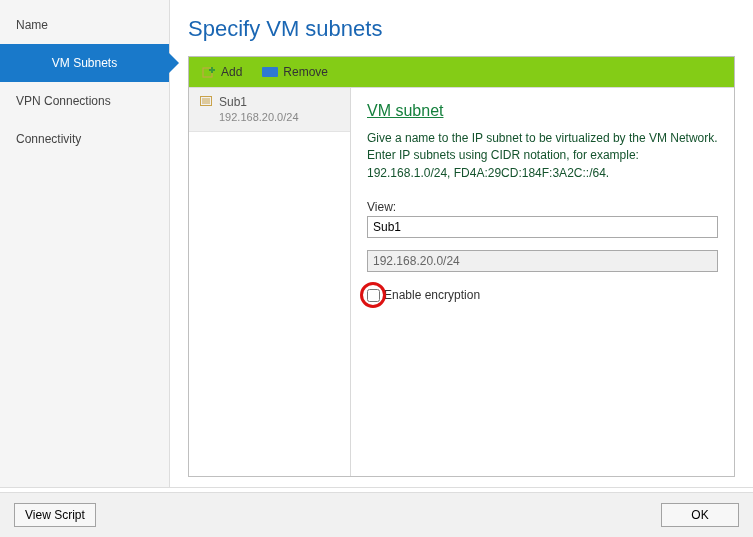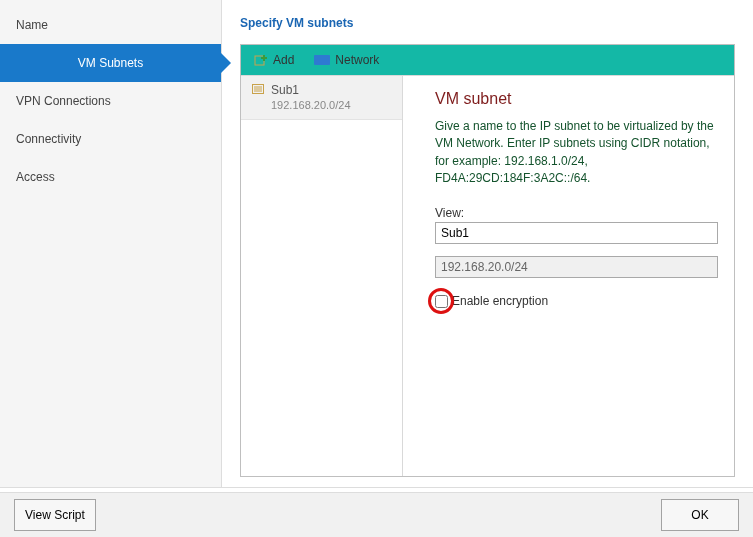--- a/index.html
+++ b/index.html
@@ -13,21 +13,21 @@
     position: relative;
     overflow: hidden;
   }
   .container {
     display: flex;
     width: 100%;
     height: 488px;
     border-bottom: 1px solid #ddd;
   }
   .sidebar {
-    width: 222px;
+    width: 170px;
     background: #f5f5f5;
     border-right: 1px solid #ddd;
     padding-top: 6px;
   }
   .sidebar-item {
     padding: 12px 16px;
     color: #444;
     cursor: pointer;
     position: relative;
   }
@@ -48,37 +48,37 @@
     border-left: 10px solid #1979ca;
   }
   .main {
     flex: 1;
     padding: 16px 18px 10px 18px;
     display: flex;
     flex-direction: column;
   }
   .page-title {
     color: #1a66b3;
-    font-size: 12px;
-    font-weight: 700;
+    font-size: 22px;
+    font-weight: 400;
     margin-bottom: 14px;
   }
   .content-box {
     border: 1px solid #bfbfbf;
     flex: 1;
     display: flex;
     flex-direction: column;
   }
   .toolbar {
     display: flex;
     align-items: center;
     gap: 6px;
     border-bottom: 1px solid #d9d9d9;
     padding: 5px 6px;
-    background: #14b8a6;
+    background: #84cc16;
   }
   .tb-btn {
     display: flex;
     align-items: center;
     gap: 5px;
     padding: 2px 6px;
     cursor: pointer;
     color: #333;
     border: 1px solid transparent;
   }
@@ -87,21 +87,20 @@
     display: inline-flex; align-items:center; justify-content:center;
   }
   .icon-remove {
     width: 16px; height: 10px;
     background: #2e7ad1;
     border-radius: 1px;
   }
   .split {
     display: flex;
     flex: 1;
-    gap: 16px;
   }
   .list-pane {
     width: 162px;
     border-right: 1px solid #d9d9d9;
     background: #fff;
   }
   .list-item {
     padding: 6px 8px 6px 10px;
     background: #f1f1f1;
     border-bottom: 1px solid #e3e3e3;
@@ -111,23 +110,24 @@
     align-items: flex-start;
   }
   .list-item .texts { line-height: 1.35; }
   .list-item .title { color: #555; }
   .list-item .sub { color: #888; font-size: 11px; }
   .detail-pane {
     flex: 1;
     padding: 14px 16px;
   }
   .section-title {
-    color: #7f1d1d;
+    color: #15803d;
     font-size: 16px;
     margin-bottom: 10px;
+    text-decoration: underline;
   }
   .desc {
     color: #14532d;
     line-height: 1.45;
     margin-bottom: 18px;
   }
   .field-label {
     color: #333;
     margin-bottom: 2px;
   }
@@ -171,60 +171,59 @@
     height: 45px;
     display: flex;
     align-items: center;
     justify-content: space-between;
     padding: 0 14px;
     background: #f1f1f1;
     border-top: 1px solid #ddd;
   }
   .btn {
     min-width: 78px;
-    height: 32px;
+    height: 24px;
     border: 1px solid #a3a3a3;
     background: #f7f7f7;
     font-family: inherit;
     font-size: 12px;
     cursor: pointer;
     padding: 0 10px;
   }
   .footer-right { display: flex; gap: 20px; }
 </style>
 </head>
 <body>
 
 <div class="container">
   <div class="sidebar">
     <div class="sidebar-item"><span>Name</span></div>
     <div class="sidebar-item active"><span>VM Subnets</span></div>
     <div class="sidebar-item"><span>VPN Connections</span></div>
     <div class="sidebar-item"><span>Connectivity</span></div>
-    <div class="sidebar-item"><span>Access</span></div>
   </div>
 
   <div class="main">
     <div class="page-title">Specify VM subnets</div>
 
     <div class="content-box">
       <div class="toolbar">
         <div class="tb-btn">
           <span class="icon-add">
             <svg width="14" height="14" viewBox="0 0 14 14">
                 <rect x="1" y="3" width="9" height="9" fill="none" stroke="#c9a24a" stroke-width="1"></rect>
                 <line x1="10" y1="2" x2="10" y2="8" stroke="#3a9b3a" stroke-width="2"></line>
                 <line x1="7" y1="5" x2="13" y2="5" stroke="#3a9b3a" stroke-width="2"></line>
               </svg>
           </span>
           <span>Add</span>
         </div>
         <div class="tb-btn">
           <span class="icon-remove"></span>
-          <span>Network</span>
+          <span>Remove</span>
         </div>
       </div>
 
       <div class="split">
         <div class="list-pane">
           <div class="list-item">
             <span>
               <svg width="14" height="14" viewBox="0 0 14 14">
                   <rect x="1.5" y="2.5" width="11" height="9" fill="none" stroke="#c9a24a" stroke-width="1"></rect>
                   <line x1="3" y1="5" x2="11" y2="5" stroke="#c9a24a"></line>

